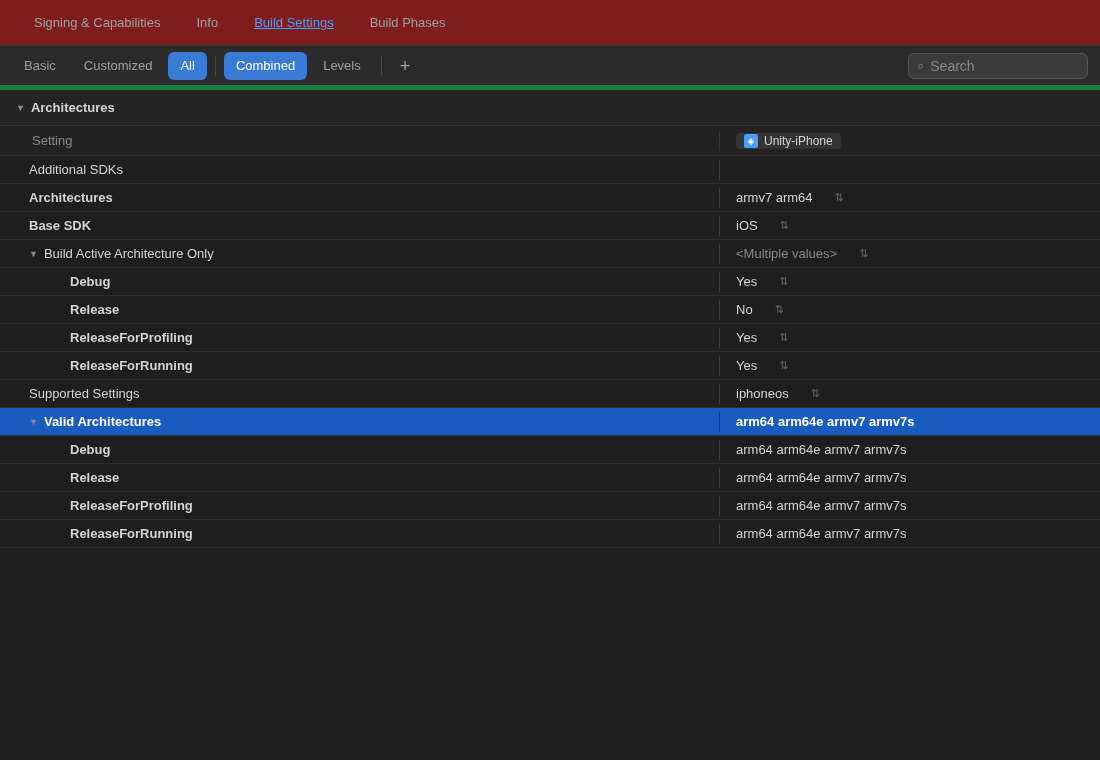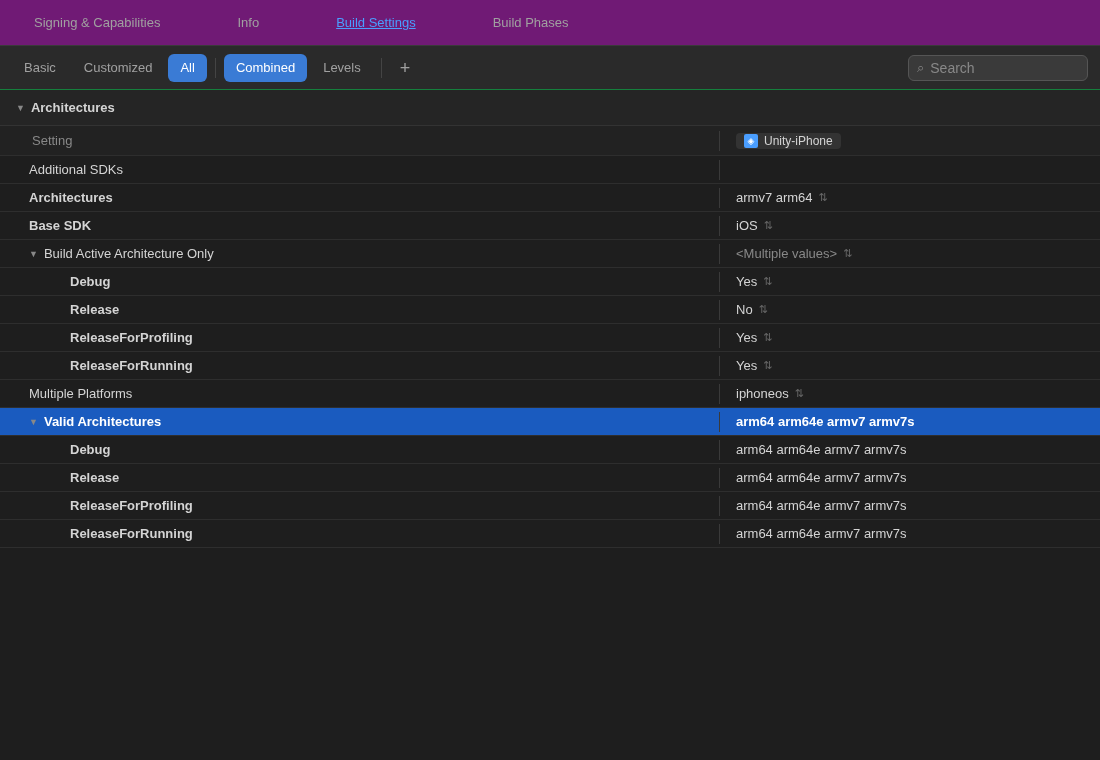--- a/index.html
+++ b/index.html
@@ -10,25 +10,24 @@
       font-size: 13px;
       width: 1100px;
       height: 760px;
       overflow: hidden;
     }
 
     
     .tab-bar {
       display: flex;
       align-items: center;
-      background: #701a75;
+      background: #7f1d1d;
       border-bottom: 1px solid #3a3a3a;
       height: 46px;
       padding: 14px 16px;
-      gap: 41px;
     }
     .tab-item {
       padding: 0 18px;
       height: 100%;
       display: flex;
       align-items: center;
       color: #a0a0a0;
       font-size: 13px;
       cursor: pointer;
       white-space: nowrap;
@@ -36,21 +35,21 @@
     .tab-item.active {
       color: #4a9eff;
       text-decoration: underline;
     }
 
     
     .toolbar {
       display: flex;
       align-items: center;
       background: #2a2a2a;
-      border-bottom: 1px solid #15803d;
+      border-bottom: 5px solid #15803d;
       height: 44px;
       padding: 0 12px;
       gap: 4px;
     }
     .toolbar-btn {
       padding: 4px 12px;
       border-radius: 6px;
       border: none;
       background: transparent;
       color: #a0a0a0;
@@ -185,21 +184,21 @@
       height: 20px;
       background: #3a3a3a;
     }
     .col-value {
       width: 380px;
       padding: 4px 16px;
       color: #d4d4d4;
       font-size: 13px;
       display: flex;
       align-items: center;
-      gap: 4px;
+      gap: 20px;
     }
     .col-value.muted {
       color: #888;
     }
     .stepper {
       color: #666;
       font-size: 11px;
       margin-left: 2px;
     }
 
@@ -361,21 +360,21 @@
     <div class="row">
       <div class="col-key indent2 bold">ReleaseForRunning</div>
       <div class="col-divider"></div>
       <div class="col-value">
         <span>Yes</span>
         <span class="stepper">⇅</span>
       </div>
     </div>
 
     <div class="row">
-      <div class="col-key indent1">Multiple Platforms</div>
+      <div class="col-key indent1">Supported Settings</div>
       <div class="col-divider"></div>
       <div class="col-value">
         <span>iphoneos</span>
         <span class="stepper">⇅</span>
       </div>
     </div>
 
     <div class="row selected">
       <div class="col-key indent1 bold with-triangle">
         <span class="triangle">▼</span>

